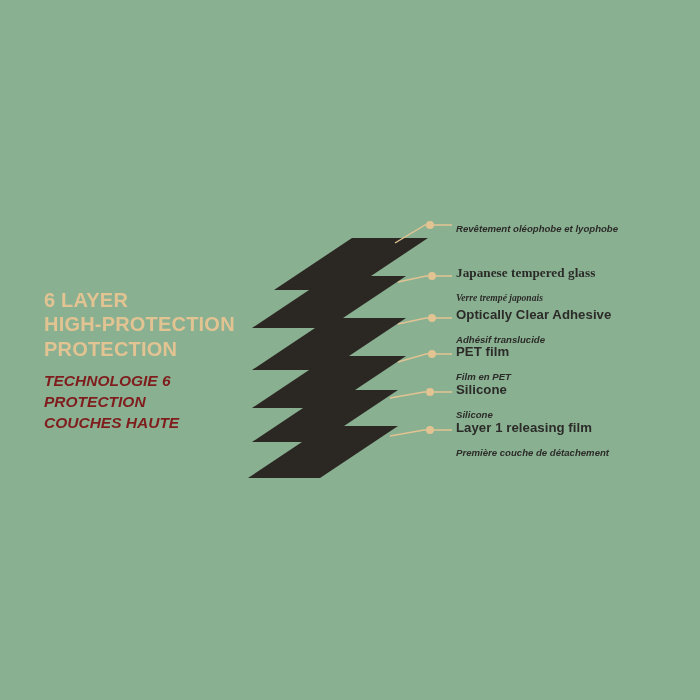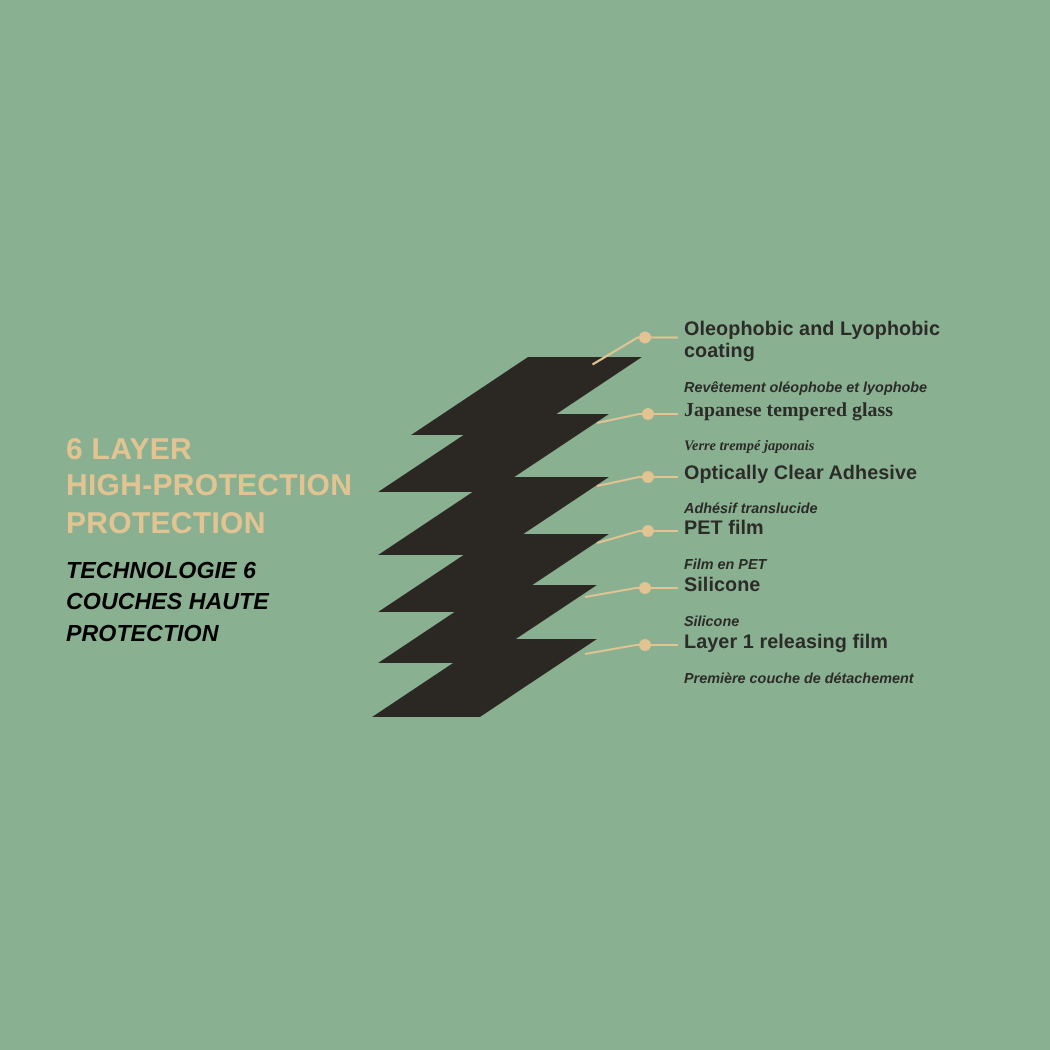--- a/index.html
+++ b/index.html
@@ -33,21 +33,21 @@
     letter-spacing: 0.2px;
     color: #e2c392;
     margin: 0;
   }
   .title-sub {
     margin-top: 10px;
     font-size: 15.5px;
     font-style: italic;
     font-weight: bold;
     line-height: 1.35;
-    color: #000000;
+    color: #7f1d1d;
   }
 
   
   #layer-stack {
     position: absolute;
     left: 232px;
     top: 230px;
   }
 
   
@@ -89,22 +89,22 @@
 <div id="stage">
 
   <div id="title-block">
     <div class="title-main">
       <div>6 LAYER</div>
       <div>HIGH-PROTECTION</div>
       <div>PROTECTION</div>
     </div>
     <div class="title-sub">
       <div>TECHNOLOGIE 6</div>
+      <div>PROTECTION</div>
       <div>COUCHES HAUTE</div>
-      <div>PROTECTION</div>
     </div>
   </div>
 
   <svg id="layer-stack" width="220" height="260" viewBox="0 0 220 260">
     <g fill="#2b2722">
 
       <path d="M42 60 L120 8 L196 8 L118 60 Z"></path>
 
       <path d="M20 98 L98 46 L174 46 L96 98 Z"></path>
 
@@ -131,21 +131,20 @@
       <circle cx="430" cy="225" r="4"></circle>
       <circle cx="432" cy="276" r="4"></circle>
       <circle cx="432" cy="318" r="4"></circle>
       <circle cx="432" cy="354" r="4"></circle>
       <circle cx="430" cy="392" r="4"></circle>
       <circle cx="430" cy="430" r="4"></circle>
     </g>
   </svg>
 
   <div class="callout two-line" style="left:456px; top:212px;">
-    <div class="lbl-en">Oleophobic and Lyophobic coating</div>
     <div class="lbl-fr">Revêtement oléophobe et lyophobe</div>
   </div>
 
   <div class="callout" style="left:456px; top:266px;font-family:Liberation Serif, serif;">
     <div class="lbl-en">Japanese tempered glass</div>
     <div class="lbl-fr">Verre trempé japonais</div>
   </div>
 
   <div class="callout" style="left:456px; top:308px;">
     <div class="lbl-en">Optically Clear Adhesive</div>

